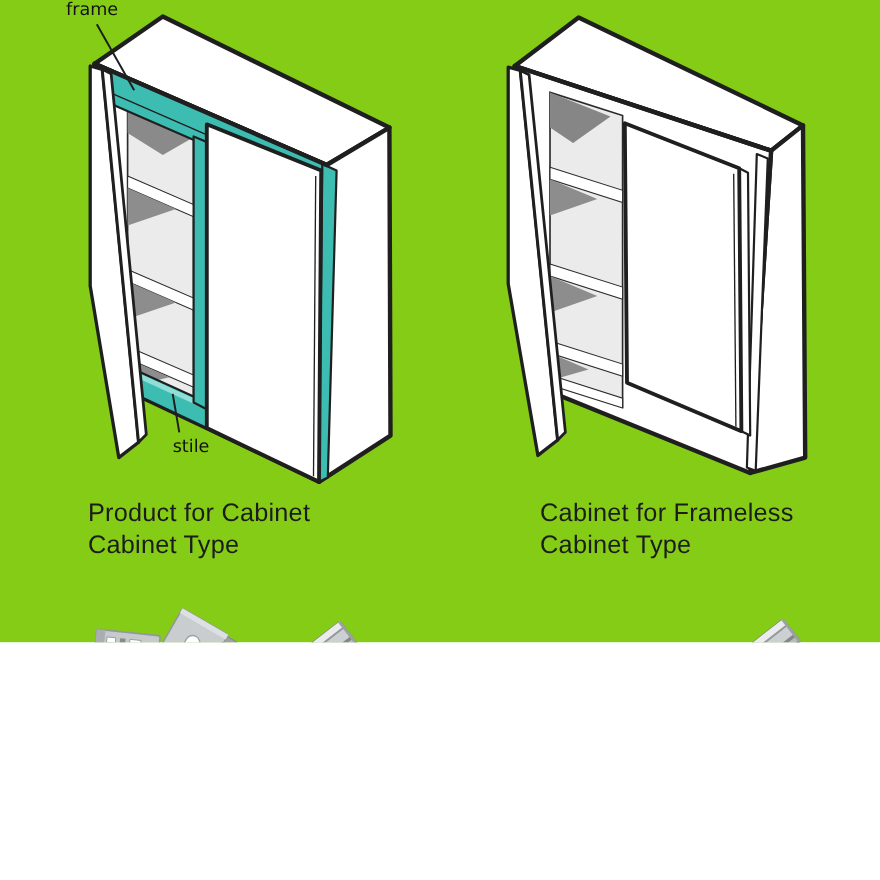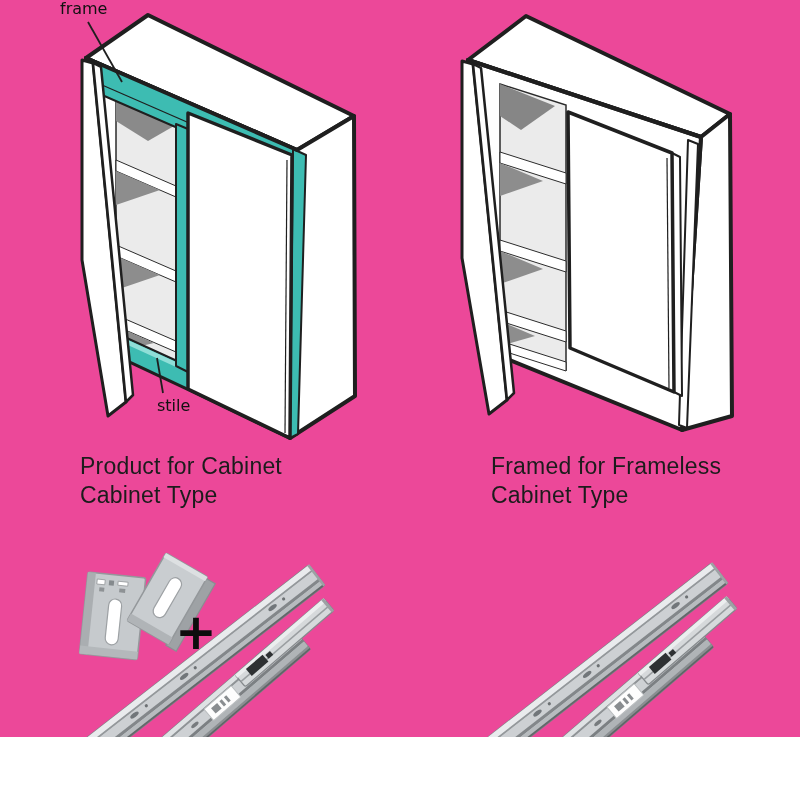--- a/index.html
+++ b/index.html
@@ -1,16 +1,16 @@
 <!DOCTYPE html>
 <html><head>
 <meta charset="utf-8">
 <style>
   html,body{margin:0;padding:0;background:#fff;}
-  .canvas{position:relative;width:800px;height:737px;background:#ec4899;overflow:hidden;
+  .canvas{position:relative;width:800px;height:584px;background:#84cc16;overflow:hidden;
           font-family:"Liberation Sans",sans-serif;}
   .canvas svg{position:absolute;}
   #cab-left{left:40px;top:0;width:330px;height:450px;}
   #cab-right{left:425px;top:0;width:330px;height:450px;}
   #hw-left{left:40px;top:545px;width:360px;height:255px;}
   #hw-right{left:420px;top:545px;width:360px;height:255px;}
   .caption{position:absolute;color:#1c1c1c;font-size:23px;line-height:29px;
            letter-spacing:.2px;white-space:nowrap;}
   #caption-left{left:80px;top:452px;}
   #caption-right{left:491px;top:452px;}
@@ -98,21 +98,21 @@
       <path class="w" stroke-width="3" d="M37,61 L48,64 L82,400 L64,414 L37,258 Z"></path>
       <path class="w" stroke-width="2.5" d="M48,64 L56,68 L89,393 L82,400 Z"></path>
     </g>
   </svg>
 
   <div class="caption" id="caption-left">
     <div>Product for Cabinet</div>
     <div>Cabinet Type</div>
   </div>
   <div class="caption" id="caption-right">
-    <div>Framed for Frameless</div>
+    <div>Cabinet for Frameless</div>
     <div>Cabinet Type</div>
   </div>
 
   <svg id="hw-left" viewBox="0 0 360 255">
     <defs>
       <g id="slides-pair">
 
         <g transform="translate(12,175) rotate(-37.9)">
           <rect x="-8" y="3" width="10" height="10" fill="#aeb2b5" stroke="#7e8386" stroke-width="1"></rect>
           <rect x="0" y="-13" width="285" height="26" rx="3" fill="#c8cbce" stroke="#7e8386" stroke-width="1.2"></rect>

